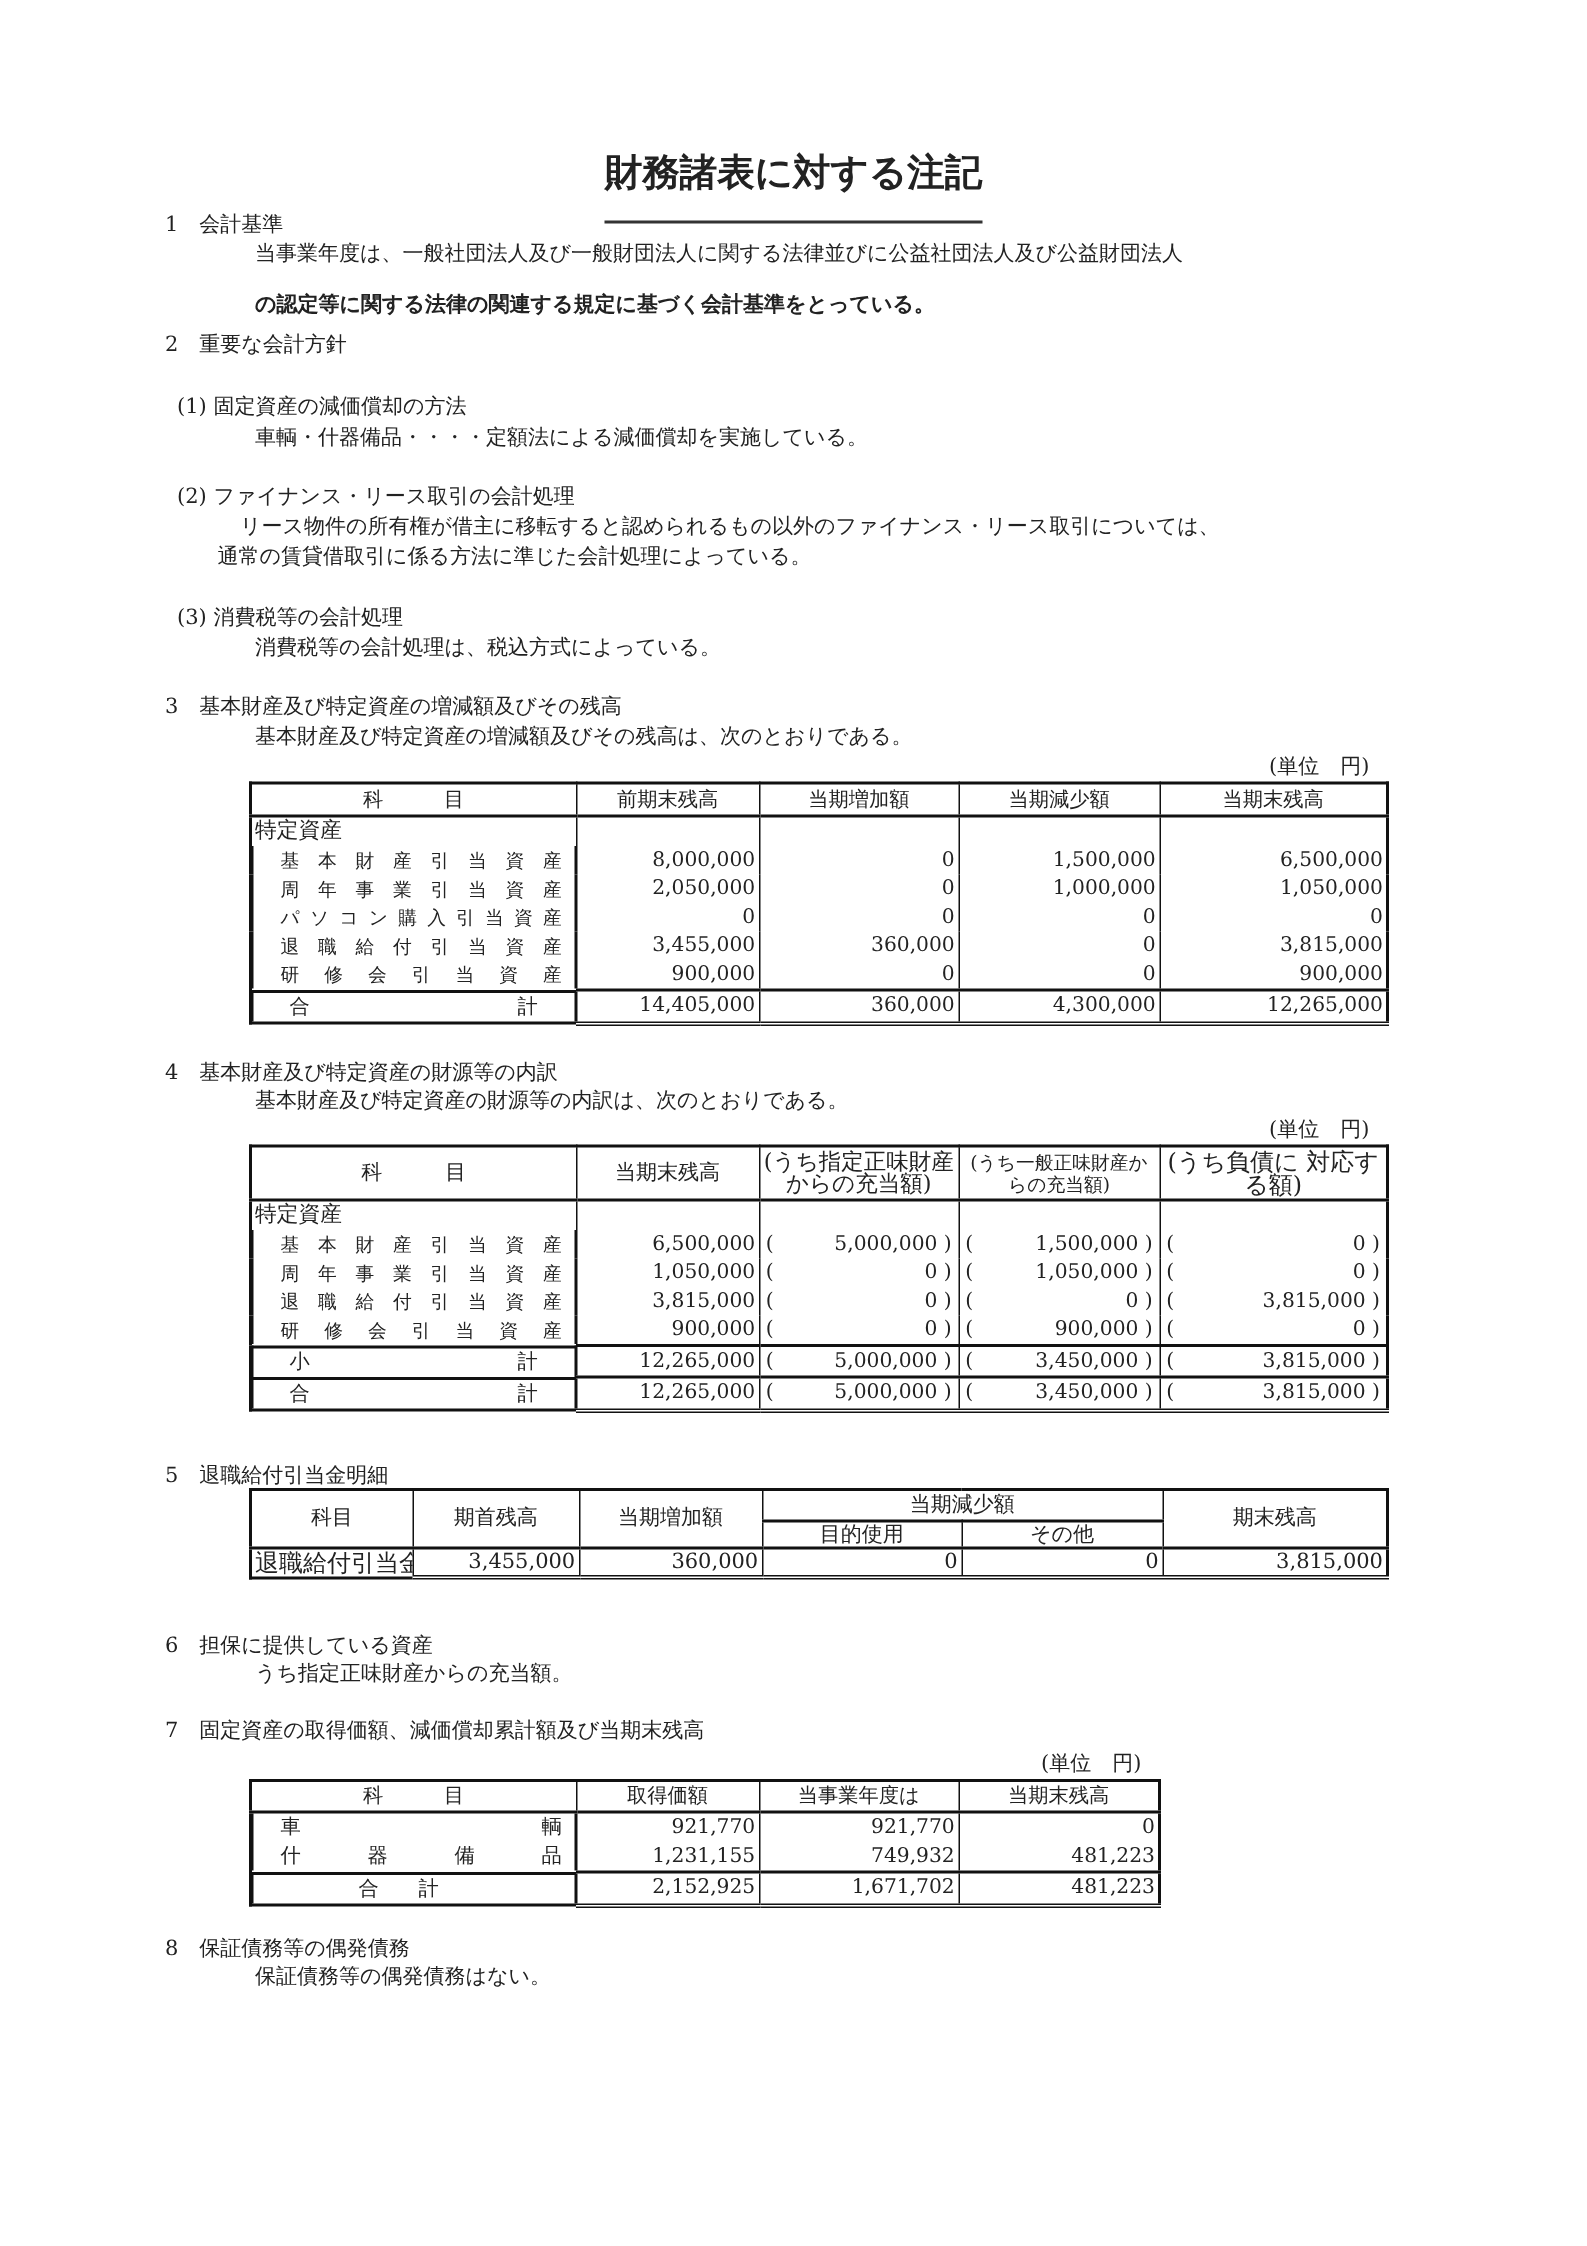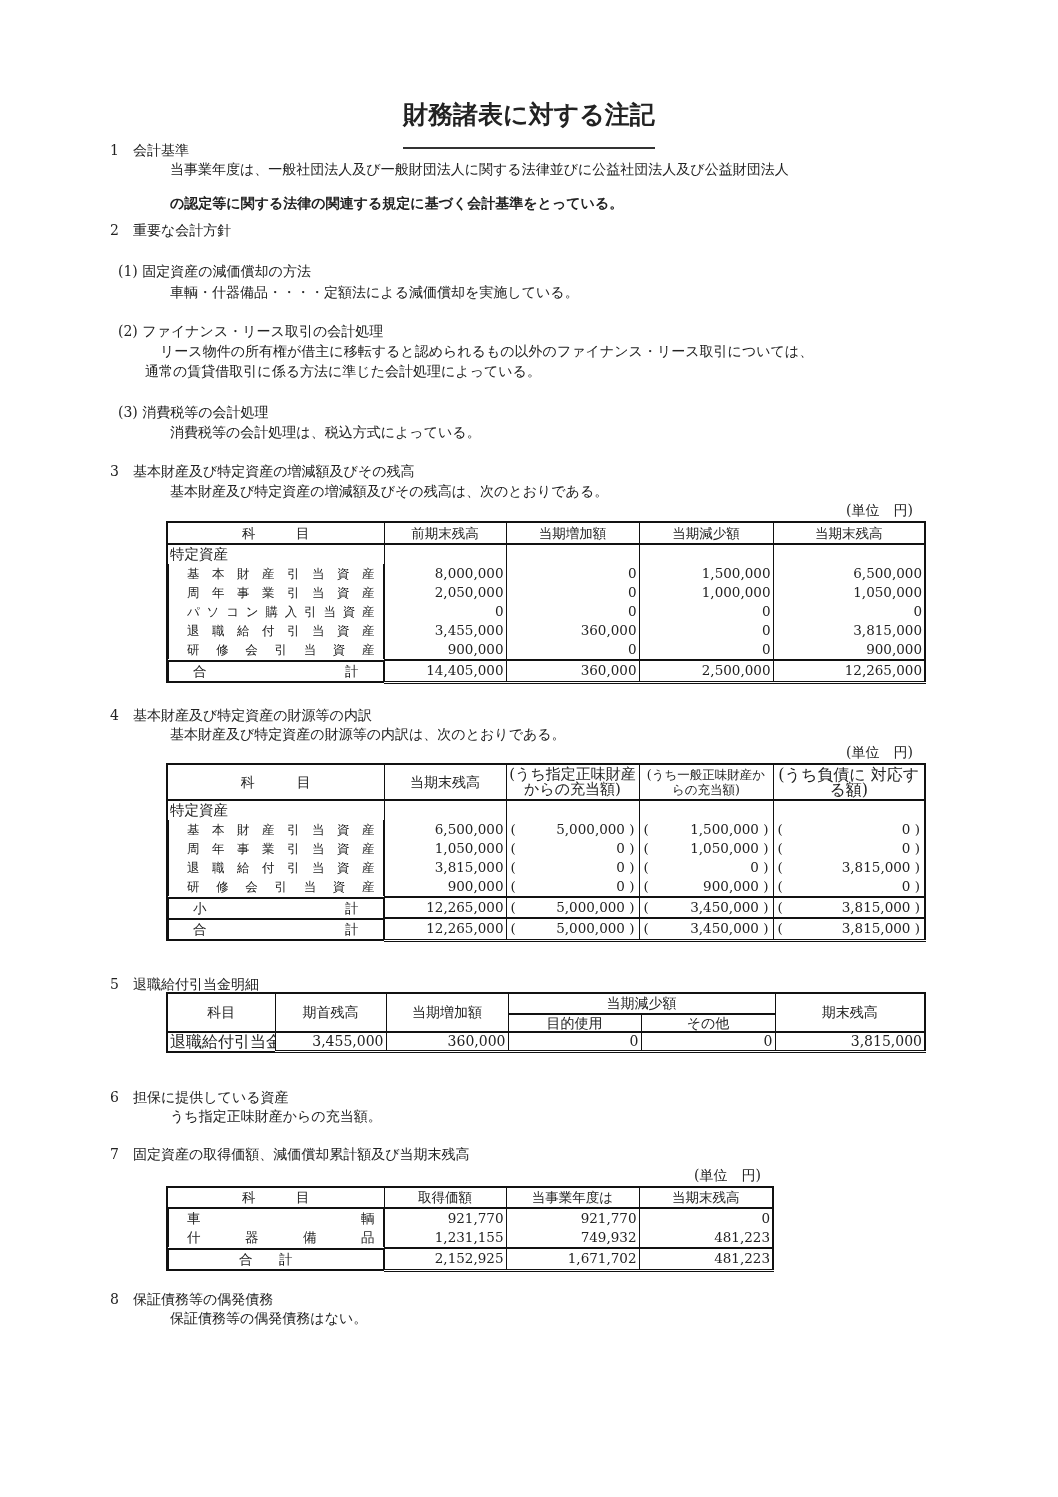--- a/index.html
+++ b/index.html
@@ -181,21 +181,21 @@
       </tr>
     </tbody>
   <tbody>
       <tr class="total">
     <td class="spread2">
           <span>合</span>
           <span>計</span>
         </td>
     <td class="num val">14,405,000</td>
     <td class="num val">360,000</td>
-    <td class="num val">2,500,000</td>
+    <td class="num val">4,300,000</td>
     <td class="num val">12,265,000</td>
   </tr>
 </tbody>
   </table>
 
 <div class="abs sec" style="left:110px; top:706px;">4　基本財産及び特定資産の財源等の内訳</div>
 <div class="abs sec" style="left:170px; top:725px;">基本財産及び特定資産の財源等の内訳は、次のとおりである。</div>
 <div class="abs unit" style="left:846px; top:744px;">(単位　円)</div>
 
 <table class="grid" id="t4">

